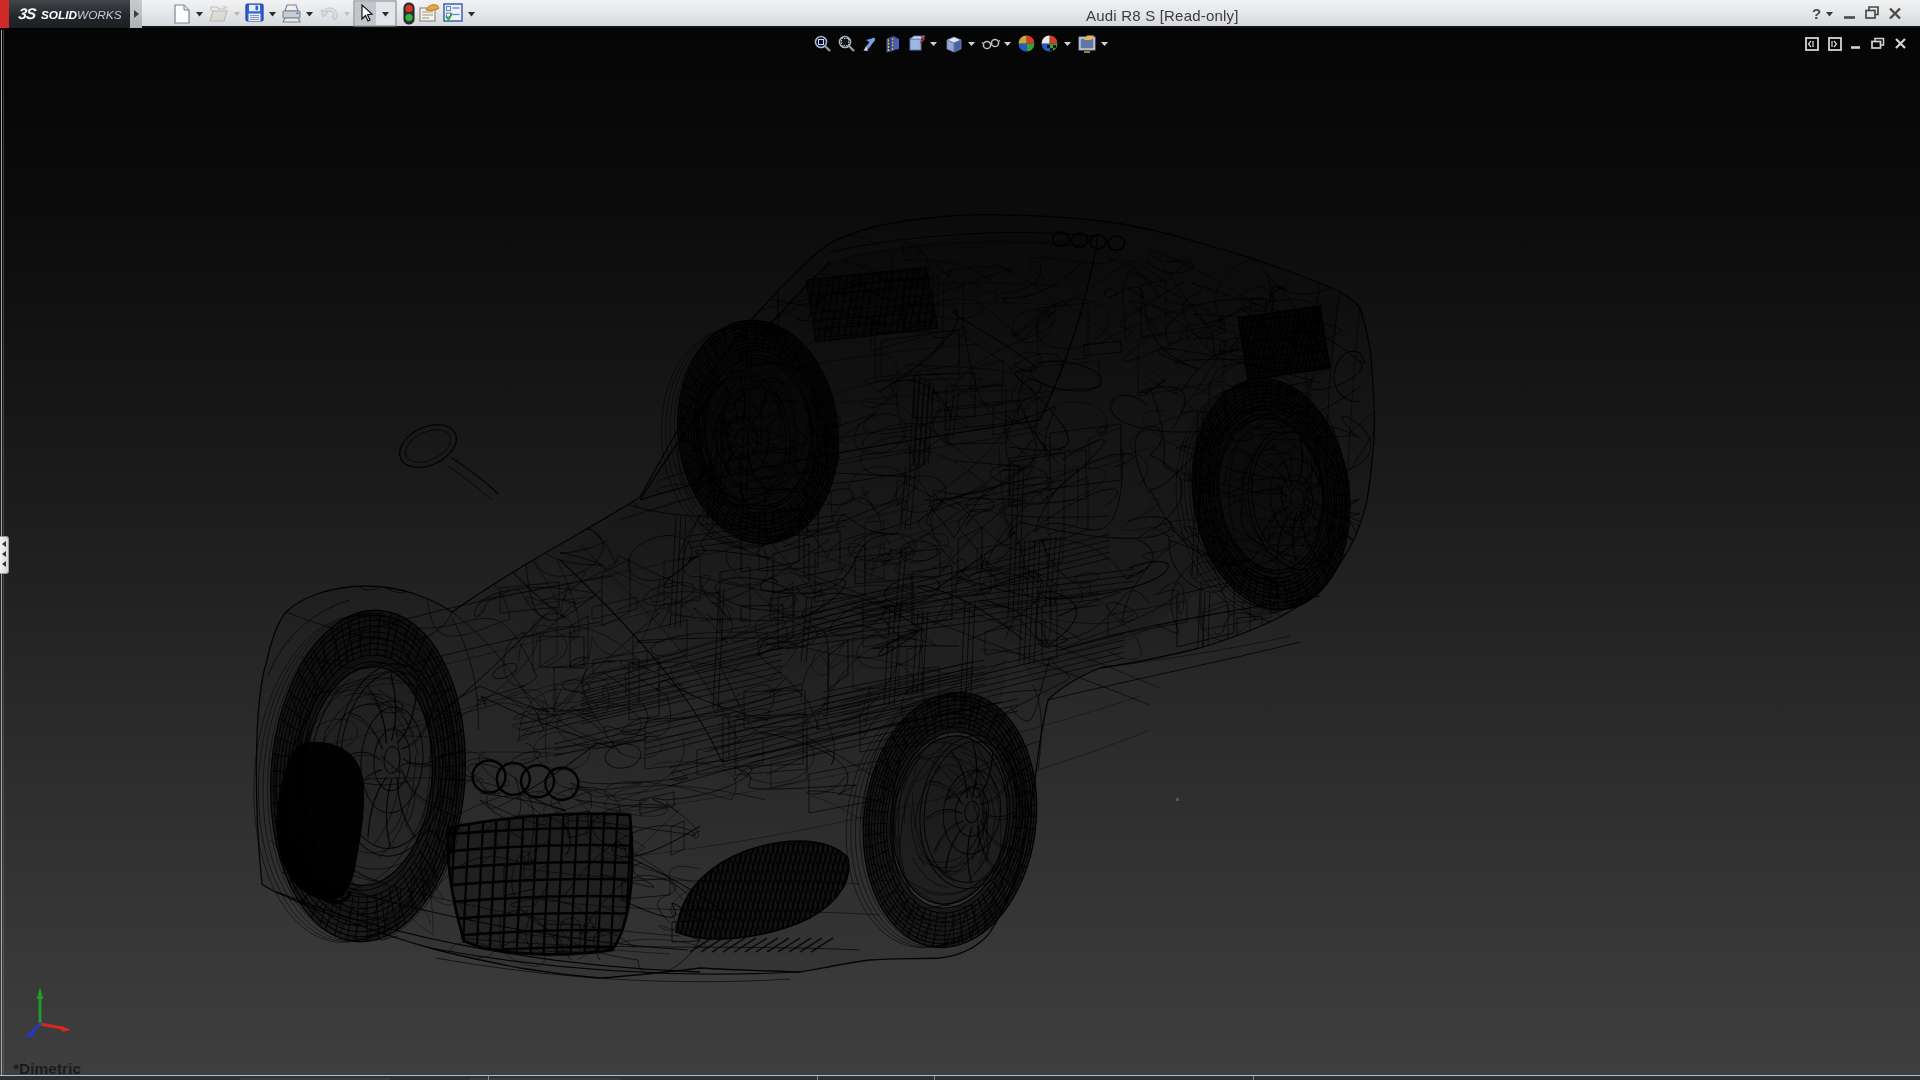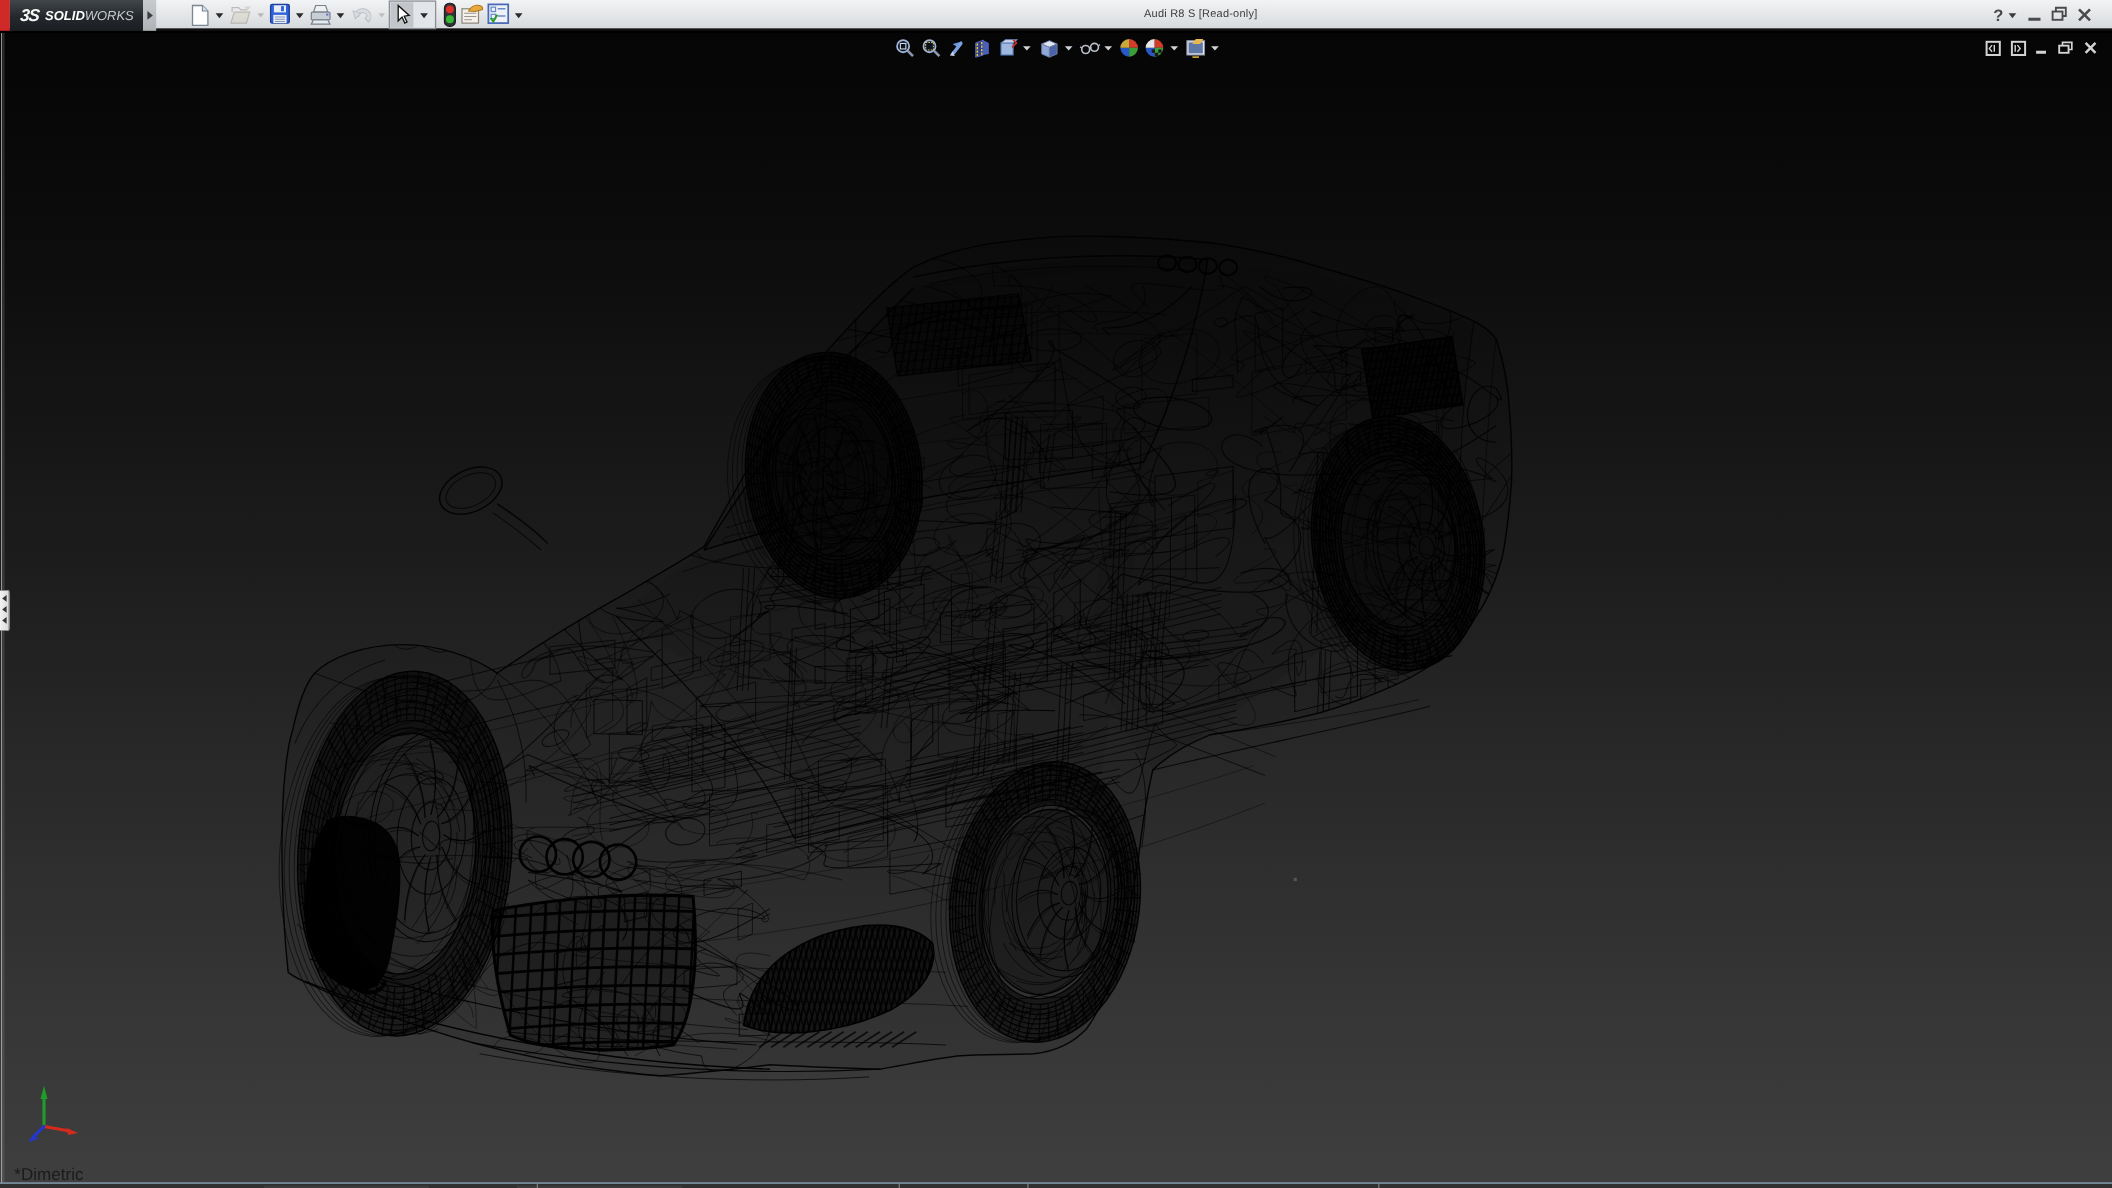--- a/index.html
+++ b/index.html
@@ -1,29 +1,29 @@
 <!DOCTYPE html>
 <html><head><meta charset="utf-8"><title>Audi R8 S</title><style>
 *{margin:0;padding:0;box-sizing:border-box}
 html,body{width:1920px;height:1080px;overflow:hidden;background:#000;font-family:"Liberation Sans",sans-serif}
 #titlebar{position:absolute;left:0;top:0;width:1920px;height:28px;background:linear-gradient(#f2f3f5,#e6e8ea 45%,#d6d9dc);border-bottom:2px solid #111;z-index:30}
 #redstrip{position:absolute;left:0;top:0;width:9px;height:28px;background:#cf2a27;z-index:32}
 #swlogo{position:absolute;left:9px;top:0;width:121px;height:28px;background:linear-gradient(#41464b,#24282c 55%,#1b1f23);z-index:32;display:flex;align-items:center}
 #swarrowbtn{position:absolute;left:130px;top:0;width:12px;height:28px;background:linear-gradient(#c8cbce,#aeb2b6);z-index:32;display:flex;align-items:center;justify-content:center}
-#title{position:absolute;left:1040px;top:7px;font-size:10px;color:#3c3c3c;z-index:31;letter-spacing:0.2px}
+#title{position:absolute;left:1086px;top:7px;font-size:15px;color:#3c3c3c;z-index:31;letter-spacing:0.2px}
 #winctl{position:absolute;right:4px;top:0;height:28px;z-index:32;display:flex;align-items:center;gap:0}
 #viewport{position:absolute;left:0;top:30px;width:1920px;height:1050px;background:linear-gradient(#050505,#0c0c0c 18%,#1c1c1c 45%,#2e2e2e 72%,#3f3f3f);z-index:1}
 #vpsvg{position:absolute;left:0;top:0;z-index:2}
 #hud{position:absolute;left:808px;top:33px;z-index:10}
 #docctl{position:absolute;left:1798px;top:34px;z-index:10}
 #lefttab{position:absolute;left:0;top:536px;width:9px;height:38px;background:linear-gradient(90deg,#f2f2f2,#d8d8d8);border:1px solid #9a9a9a;border-left:none;border-radius:0 3px 3px 0;z-index:10}
 #leftline{position:absolute;left:1px;top:30px;width:1px;height:1046px;background:#b9bdc0;opacity:.85;z-index:5}
 #leftline2{position:absolute;left:3px;top:30px;width:1px;height:1046px;background:#6a6d70;opacity:.5;z-index:5}
 #triad{position:absolute;left:10px;top:978px;z-index:9}
-#dimetric{position:absolute;left:13px;top:1060px;font-size:15.5px;color:#1b1b1b;z-index:9;font-weight:400}
+#dimetric{position:absolute;left:13px;top:1060px;font-size:15.5px;color:#1b1b1b;z-index:9;font-weight:700}
 #statusbar{position:absolute;left:0;top:1075px;width:1920px;height:5px;z-index:20;background:#303030;border-top:1.5px solid #9fc0d8}
 .seg{position:absolute;top:1.5px;height:3.5px;background:#3c3c3c}
 </style></head><body>
 <div id="viewport"></div>
 <svg id="vpsvg" width="1920" height="1080" viewBox="0 0 1920 1080">
 <clipPath id="carclip">
       <path d="M 262,884 C 256,830 255,760 258,716 C 260,690 262,676 266,664 C 272,636 279,620 286,612 C 300,598 330,586 366,586 C 400,586 432,598 452,612 C 472,598 510,572 575,536 C 598,522 620,510 640,497 C 660,462 680,425 700,390 C 720,360 740,332 760,310 C 782,286 806,260 830,243 C 860,228 890,222 920,219 C 950,215 980,214 1010,215 C 1043,216 1077,218 1110,222 C 1140,227 1170,233 1200,243 C 1228,251 1256,259 1280,268 C 1302,276 1324,284 1340,292 C 1349,297 1356,302 1360,308 C 1366,326 1371,348 1372,370 C 1374,394 1375,418 1374,440 C 1372,464 1370,486 1366,505 C 1360,528 1352,546 1342,560 C 1335,573 1327,583 1318,592 C 1303,604 1287,614 1270,622 C 1248,632 1224,641 1200,648 C 1168,656 1134,663 1100,668 C 1080,676 1062,686 1048,700 C 1042,726 1038,754 1035,780 C 1030,810 1025,842 1018,870 C 1010,896 1000,918 988,935 C 974,950 958,956 940,958 C 917,959 893,958 870,960 C 847,963 823,968 800,972 C 767,971 733,970 700,968 C 667,972 633,976 600,978 C 573,976 546,972 520,968 C 489,962 459,956 430,948 C 398,939 368,929 340,918 C 320,911 300,904 285,896 C 275,892 267,888 262,884 Z"></path>
     </clipPath>
     <path d="M 262,884 C 256,830 255,760 258,716 C 260,690 262,676 266,664 C 272,636 279,620 286,612 C 300,598 330,586 366,586 C 400,586 432,598 452,612 C 472,598 510,572 575,536 C 598,522 620,510 640,497 C 660,462 680,425 700,390 C 720,360 740,332 760,310 C 782,286 806,260 830,243 C 860,228 890,222 920,219 C 950,215 980,214 1010,215 C 1043,216 1077,218 1110,222 C 1140,227 1170,233 1200,243 C 1228,251 1256,259 1280,268 C 1302,276 1324,284 1340,292 C 1349,297 1356,302 1360,308 C 1366,326 1371,348 1372,370 C 1374,394 1375,418 1374,440 C 1372,464 1370,486 1366,505 C 1360,528 1352,546 1342,560 C 1335,573 1327,583 1318,592 C 1303,604 1287,614 1270,622 C 1248,632 1224,641 1200,648 C 1168,656 1134,663 1100,668 C 1080,676 1062,686 1048,700 C 1042,726 1038,754 1035,780 C 1030,810 1025,842 1018,870 C 1010,896 1000,918 988,935 C 974,950 958,956 940,958 C 917,959 893,958 870,960 C 847,963 823,968 800,972 C 767,971 733,970 700,968 C 667,972 633,976 600,978 C 573,976 546,972 520,968 C 489,962 459,956 430,948 C 398,939 368,929 340,918 C 320,911 300,904 285,896 C 275,892 267,888 262,884 Z" fill="#000" fill-opacity="0.07" stroke="#000" stroke-width="1.3" stroke-opacity="0.9"></path>
     <path d="M 640,500 C 700,405 755,335 830,262 C 910,238 1010,230 1098,236 C 1088,300 1068,360 1040,420 C 900,442 760,462 640,500 Z" fill="#000" fill-opacity="0.11"></path>

